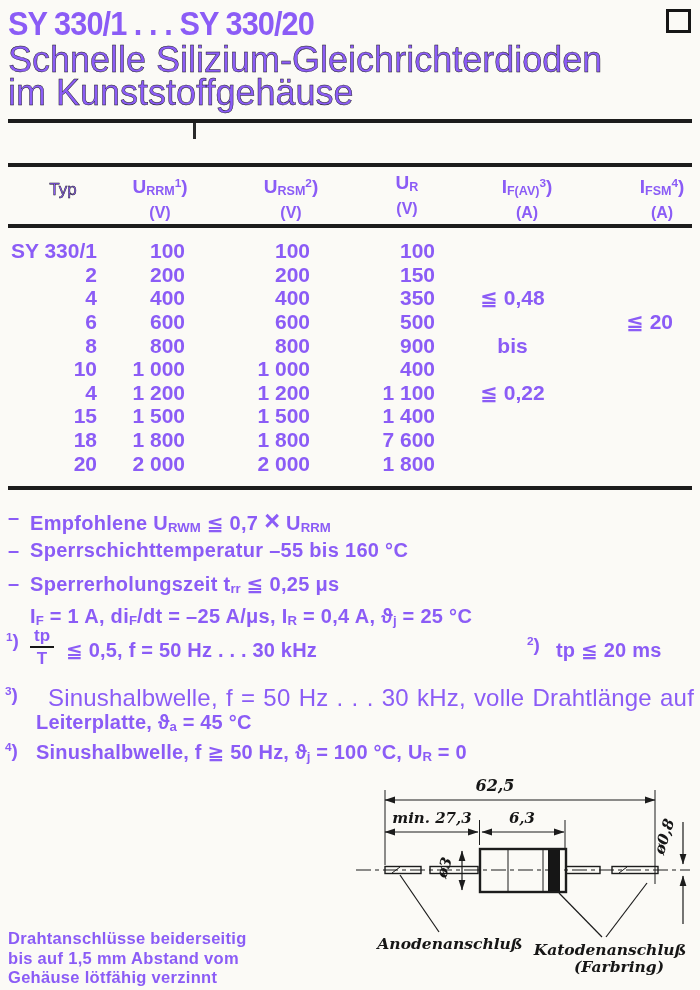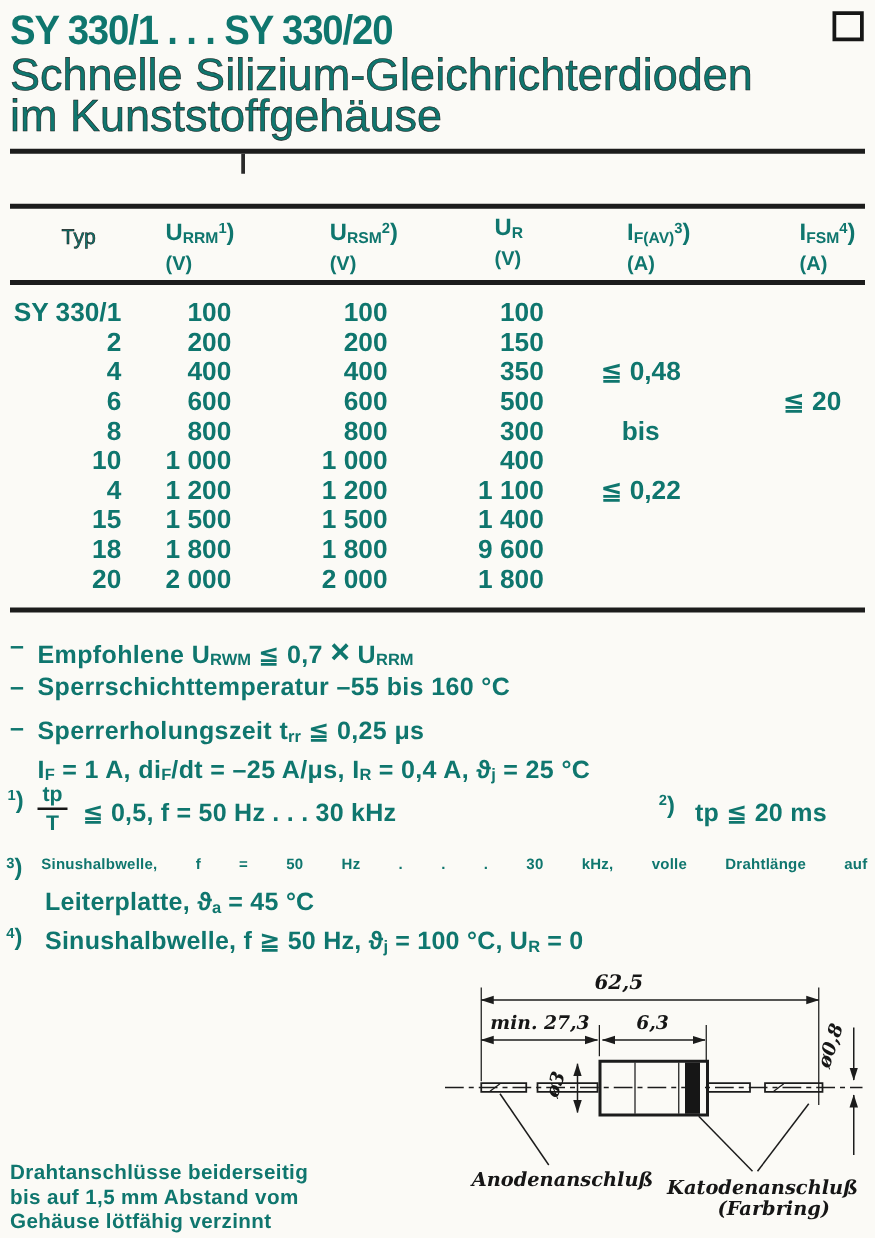--- a/index.html
+++ b/index.html
@@ -1,54 +1,54 @@
 <!DOCTYPE html>
 <html><head>
 <meta charset="utf-8">
 <style>
   * { margin:0; padding:0; box-sizing:border-box; }
   html,body { background:#fbfaf6; }
   .page {
     position:relative; width:700px; height:990px; overflow:hidden;
-    background:#fbfaf6; color:#0f766e;
+    background:#fbfaf6; color:#8b5cf6;
     font-family:"Liberation Sans","DejaVu Sans",sans-serif;
   }
   .abs { position:absolute; }
   .thick { -webkit-text-stroke:0.45px #161616; }
   sub { font-size:0.66em; vertical-align:-0.18em; letter-spacing:0; }
   sup { font-size:0.62em; vertical-align:0.5em; }
   .mult { font-size:1.35em; font-weight:bold; }
 
   .title { left:8px; top:5px; font-size:33px; font-weight:bold; letter-spacing:-1px;
            transform:scaleX(0.93); transform-origin:left top; white-space:nowrap; }
   .corner-box { left:666px; top:9px; width:25px; height:24px; border:3.5px solid #161616; }
   .subtitle { left:8px; top:44px; font-size:36px; line-height:32.5px; font-weight:400; white-space:nowrap; }
 
   .rule { left:8px; width:684px; background:#1c1c1c; }
   .artifact-tick { left:193px; top:123px; width:2.5px; height:16px; background:#2a2a2a; }
 
-  .hdr-cell { position:absolute; transform:translateX(-50%); text-align:left; white-space:nowrap; }
+  .hdr-cell { position:absolute; transform:translateX(-50%); text-align:center; white-space:nowrap; }
   .hdr-label { font-size:19px; font-weight:bold; line-height:22px; }
   .hdr-label-typ { font-size:17px; font-weight:400; line-height:22px; }
   .hdr-unit { font-size:16px; font-weight:bold; line-height:21px; }
 
   .dtable { left:0; top:239px; width:568px; display:grid;
             grid-template-columns:100px 88px 125px 125px 115px 147px;
             grid-auto-rows:23.65px; font-size:21px; font-weight:bold; line-height:23.65px; }
   .dtable div { white-space:nowrap; }
   .c-typ  { text-align:right; padding-right:3px; }
   .c-num  { text-align:right; padding-right:3px; }
   .c-ifav { text-align:center; padding-left:34px; }
   .c-ifsm { text-align:right; padding-right:27px; }
 
   .note-dash { position:absolute; left:8px; width:22px; font-size:20px; font-weight:bold; }
   .note-text { position:absolute; left:30px; font-size:20px; font-weight:bold; letter-spacing:0.3px; white-space:nowrap; }
   .fn-marker { position:absolute; font-size:19px; font-weight:bold; }
   .fn-text   { position:absolute; font-size:20px; font-weight:bold; letter-spacing:0.2px; white-space:nowrap; }
-  .fn-just   { position:absolute; left:33px; right:6px; font-size:12px; font-weight:bold; letter-spacing:0.2px;
+  .fn-just   { position:absolute; left:48px; right:6px; font-size:24px; font-weight:normal; letter-spacing:0.2px;
                text-align:justify; text-align-last:justify; white-space:nowrap0; }
   .frac { position:absolute; left:30px; top:626px; display:inline-block; text-align:center;
           font-size:17px; font-weight:bold; }
   .frac .num { display:block; border-bottom:2.5px solid #161616; padding:0 4px 1px; line-height:19px; }
   .frac .den { display:block; padding-top:1px; line-height:19px; }
 
   .lead-note { left:8px; top:929px; font-size:16.5px; font-weight:bold; line-height:19.5px; letter-spacing:0.3px; }
 
   svg .ink   { stroke:#1c1c1c; fill:none; }
   svg text.dim, svg text.lbl {
@@ -123,21 +123,21 @@
     <div class="c-typ">6</div>
     <div class="c-num">600</div>
     <div class="c-num">600</div>
     <div class="c-num">500</div>
     <div class="c-ifav"></div>
     <div class="c-ifsm">≦ 20</div>
 
     <div class="c-typ">8</div>
     <div class="c-num">800</div>
     <div class="c-num">800</div>
-    <div class="c-num">300</div>
+    <div class="c-num">900</div>
     <div class="c-ifav">bis</div>
     <div class="c-ifsm"></div>
 
     <div class="c-typ">10</div>
     <div class="c-num">1 000</div>
     <div class="c-num">1 000</div>
     <div class="c-num">400</div>
     <div class="c-ifav"></div>
     <div class="c-ifsm"></div>
 
@@ -151,21 +151,21 @@
     <div class="c-typ">15</div>
     <div class="c-num">1 500</div>
     <div class="c-num">1 500</div>
     <div class="c-num">1 400</div>
     <div class="c-ifav"></div>
     <div class="c-ifsm"></div>
 
     <div class="c-typ">18</div>
     <div class="c-num">1 800</div>
     <div class="c-num">1 800</div>
-    <div class="c-num">9 600</div>
+    <div class="c-num">7 600</div>
     <div class="c-ifav"></div>
     <div class="c-ifsm"></div>
 
     <div class="c-typ">20</div>
     <div class="c-num">2 000</div>
     <div class="c-num">2 000</div>
     <div class="c-num">1 800</div>
     <div class="c-ifav"></div>
     <div class="c-ifsm"></div>
   </div>

